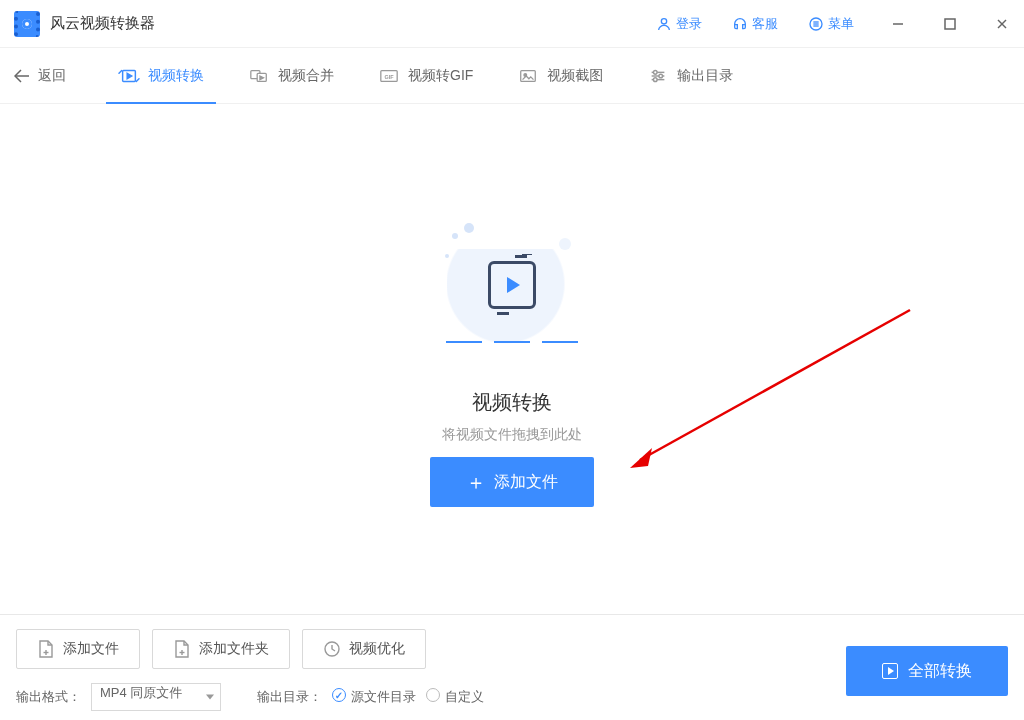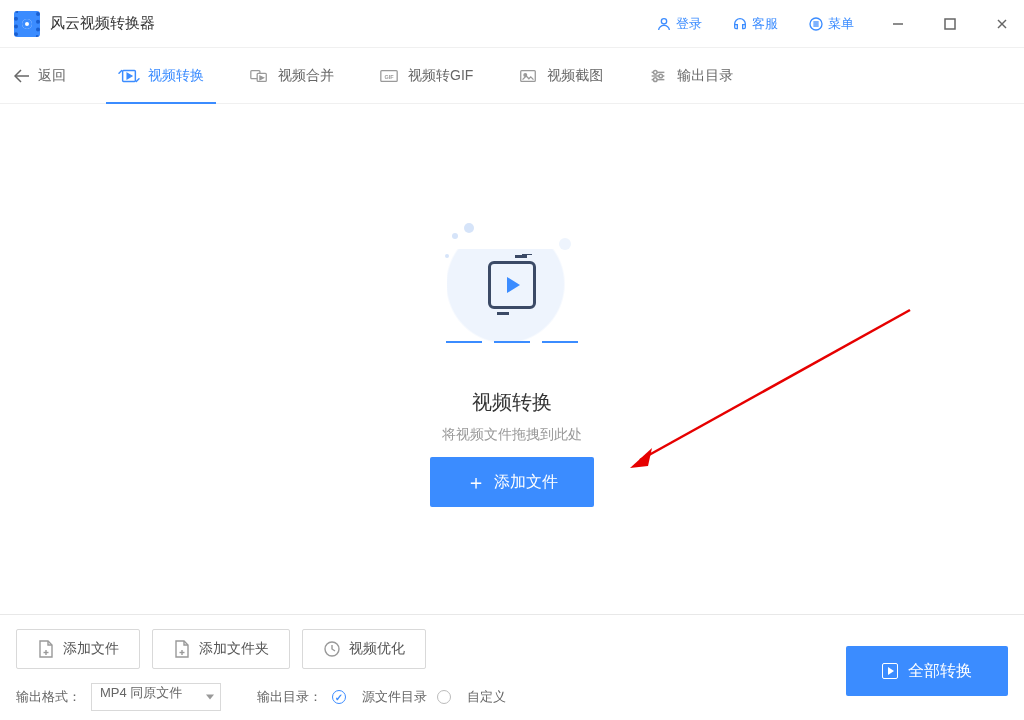--- a/index.html
+++ b/index.html
@@ -30,21 +30,21 @@
 .empty-title{font-size:20px;color:#333;margin:18px 0 10px}
 .empty-sub{font-size:14px;color:#999;margin-bottom:13px}
 .add-btn{background:#3b8cff;color:#fff;border:none;padding:0 36px;height:50px;font-size:16px;border-radius:2px;cursor:pointer;display:flex;align-items:center;gap:8px}
 .arrow{position:absolute;pointer-events:none}
 .footer{position:absolute;bottom:0;left:0;right:0;height:106px;border-top:1px solid #e8e8e8;padding:14px 16px}
 .footer-row1{display:flex;gap:12px;margin-bottom:14px}
 .fbtn{height:40px;border:1px solid #d9d9d9;background:#fff;padding:0 20px;display:flex;align-items:center;gap:8px;font-size:14px;color:#555;cursor:pointer;border-radius:2px}
 .footer-row2{display:flex;align-items:center;gap:10px;font-size:13px;color:#666}
 .select{border:1px solid #d9d9d9;height:28px;padding:0 22px 0 8px;position:relative;min-width:130px;display:flex;cursor:pointer;font-size:13px}
 .select::after{content:"";position:absolute;right:6px;top:50%;transform:translateY(-50%);border-left:4px solid transparent;border-right:4px solid transparent;border-top:5px solid #999}
-.radio{display:flex;align-items:center;gap:16px;cursor:pointer}
+.radio{display:flex;align-items:flex-start;gap:5px;cursor:pointer}
 .radio-dot{width:14px;height:14px;border-radius:50%;border:1px solid #bbb;display:inline-flex;align-items:center;justify-content:center}
 .radio.checked .radio-dot{border-color:#3b8cff}
 .radio.checked .radio-dot::after{content:"✓";font-size:10px;color:#3b8cff;font-weight:bold}
 .convert-all{position:absolute;right:16px;bottom:24px;background:#3b8cff;color:#fff;border:none;height:50px;padding:0 36px;font-size:16px;border-radius:2px;cursor:pointer;display:flex;align-items:center;gap:10px}
 .pbox{width:16px;height:16px;border:1.5px solid currentColor;border-radius:2px;display:inline-flex;align-items:center;justify-content:center}
 .pbox::after{content:"";border-left:6px solid currentColor;border-top:4px solid transparent;border-bottom:4px solid transparent;margin-left:2px}
 </style>
 </head>
 <body>
 

